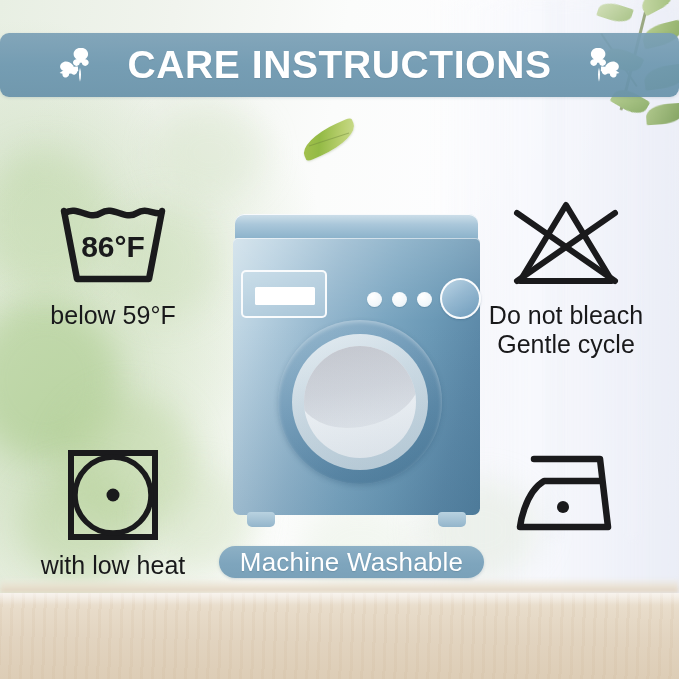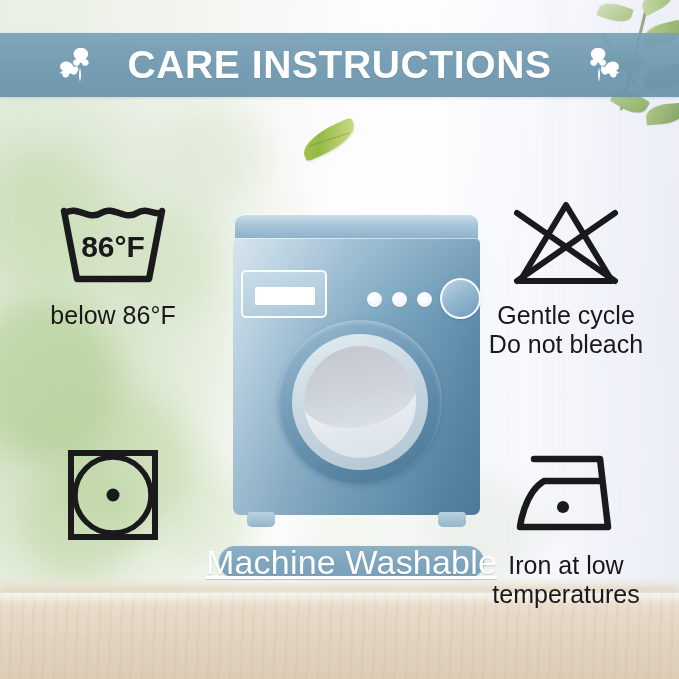--- a/index.html
+++ b/index.html
@@ -74,20 +74,21 @@
     content:""; position:absolute; left:14%; top:46%; width:72%; height:1.2px;
     background:rgba(110,135,60,0.45); transform:rotate(6deg);
   }
 
   
   #banner {
     position:absolute; left:0; right:0; top:33px; height:64px;
     background:linear-gradient(180deg, rgba(123,160,182,0.93) 0%, rgba(110,152,176,0.94) 50%, rgba(104,146,170,0.93) 100%);
     display:flex; align-items:center; justify-content:center;
     box-shadow:0 1px 3px rgba(80,110,130,0.18);
+    border-radius:9px;
   }
   #banner-title {
     color:#ffffff;
     font-size:39px;
     font-weight:bold;
     letter-spacing:0.6px;
     white-space:nowrap;
     text-shadow:0 1px 1px rgba(70,100,120,0.25);
   }
   .ornament { width:62px; height:46px; flex:0 0 auto; }
@@ -185,23 +186,22 @@
   #foot-l{ left:14px; } #foot-r{ left:205px; }
 
   #wm-badge {
     position:absolute; left:219px; top:546px; width:265px; height:32px;
     border-radius:16px;
     background:linear-gradient(180deg,#8db0c5 0%, #7ea5bd 55%, #7aa1b9 100%);
     display:flex; align-items:center; justify-content:center;
     box-shadow:0 1px 3px rgba(80,115,140,0.25);
   }
   #wm-badge-label {
-    color:#ffffff; font-size:34px; letter-spacing:0.2px; white-space:nowrap;
+    color:#ffffff; font-size:26px; letter-spacing:0.2px; white-space:nowrap;
     text-shadow:0 1px 1px rgba(70,105,130,0.3);
-    text-decoration:underline;
   }
 </style>
 </head>
 <body>
 
 <div id="scene">
   <div class="bg-base"></div>
 
   <div class="window-pane" style="left:430px; width:249px;"></div>
   <div class="window-mullion" style="left:548px;"></div>
@@ -254,60 +254,57 @@
 
 <div class="care-block" id="block-wash">
   <div class="sym">
     <svg width="124" height="100" viewBox="0 0 124 100">
       <path d="M14 18 C26 10, 38 26, 50 18 C62 10, 74 26, 86 18 C95 12, 103 20, 110 18" fill="none" stroke="#1a1a1c" stroke-width="6.5" stroke-linecap="round"></path>
       <path d="M13 16 L26 84 L98 84 L111 16" fill="none" stroke="#1a1a1c" stroke-width="6.5" stroke-linejoin="round" stroke-linecap="round"></path>
       <text x="62" y="62" text-anchor="middle" font-family="Liberation Sans, sans-serif" font-size="30" font-weight="bold" fill="#1a1a1c">86°F</text>
     </svg>
   </div>
   <div class="care-caption">
-    <div>below 86°F</div>
+    <div>below 59°F</div>
   </div>
 </div>
 
 <div class="care-block" id="block-bleach">
   <div class="sym">
     <svg width="124" height="100" viewBox="0 0 124 100">
       <path d="M62 10 L108 86 L16 86 Z" fill="none" stroke="#1a1a1c" stroke-width="6" stroke-linejoin="round"></path>
       <line x1="13" y1="18" x2="111" y2="86" stroke="#1a1a1c" stroke-width="6" stroke-linecap="round"></line>
       <line x1="111" y1="18" x2="13" y2="86" stroke="#1a1a1c" stroke-width="6" stroke-linecap="round"></line>
     </svg>
   </div>
   <div class="care-caption">
+    <div>Do not bleach</div>
     <div>Gentle cycle</div>
-    <div>Do not bleach</div>
   </div>
 </div>
 
 <div class="care-block" id="block-dry">
   <div class="sym">
     <svg width="124" height="100" viewBox="0 0 124 100">
       <rect x="20" y="8" width="84" height="84" fill="none" stroke="#1a1a1c" stroke-width="6"></rect>
       <circle cx="62" cy="50" r="38" fill="none" stroke="#1a1a1c" stroke-width="5.5"></circle>
       <circle cx="62" cy="50" r="6.5" fill="#1a1a1c"></circle>
     </svg>
   </div>
   <div class="care-caption">
+    <div>with low heat</div>
   </div>
 </div>
 
 <div class="care-block" id="block-iron">
   <div class="sym">
     <svg width="124" height="100" viewBox="0 0 124 100">
       <path d="M30 14 L96 14 L104 82 L16 82 C16 82, 20 48, 40 36 L96 36" fill="none" stroke="#1a1a1c" stroke-width="6.5" stroke-linejoin="round" stroke-linecap="round"></path>
       <circle cx="59" cy="62" r="6" fill="#1a1a1c"></circle>
     </svg>
-  </div>
-  <div class="care-caption">
-    <div>Iron at low</div>
-    <div>temperatures</div>
   </div>
 </div>
 
 <div id="washer">
   <div class="wm-lid"></div>
   <div class="wm-body">
     <div class="wm-display">
       <div class="wm-display-inner"></div>
     </div>
     <div class="wm-dot" id="dot1"></div>

